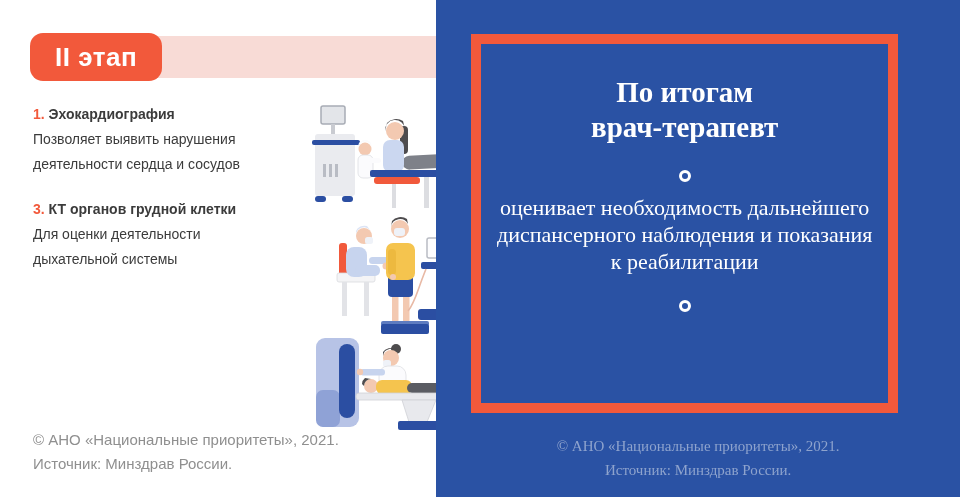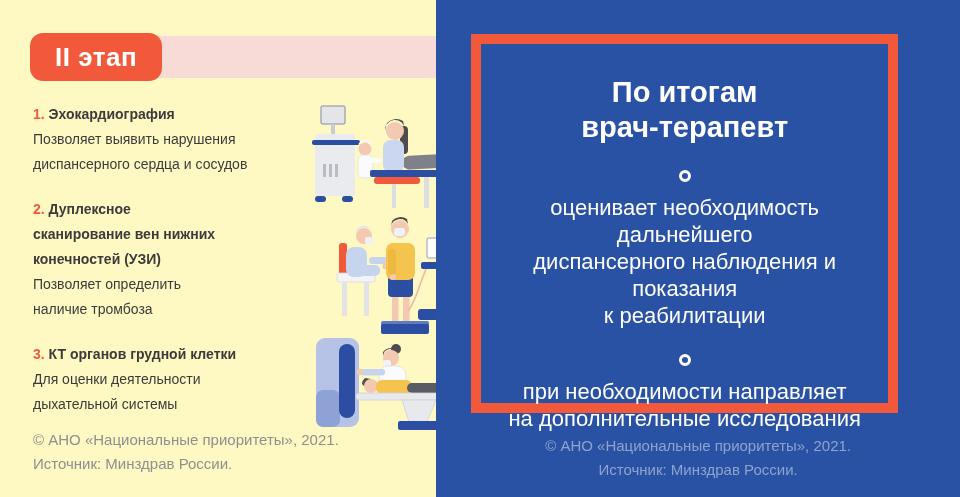--- a/index.html
+++ b/index.html
@@ -1,21 +1,21 @@
 <!DOCTYPE html>
 <html><head>
 <meta charset="utf-8">
 <style>
   html,body { margin:0; padding:0; background:#e8e8e8; }
   .card {
     position:relative; width:960px; height:497px; overflow:hidden;
     display:flex; font-family:"Liberation Sans", sans-serif;
   }
-  .panel-left  { position:relative; width:463px; height:100%; background:#fef9c3; }
-  .panel-right { position:relative; width:556px; height:100%; background:#2A52A4; }
+  .panel-left  { position:relative; width:463px; height:100%; background:#ffffff; }
+  .panel-right { position:relative; width:556px; height:100%; background:#2A52A4;font-family:Liberation Serif, serif; }
 
   
   .stage-strip {
     position:absolute; left:44px; top:36px; width:414px; height:42px;
     border-radius:10px; background:#F8DBD6;
   }
   .stage-badge {
     position:absolute; left:30px; top:33px; height:48px; padding:0 25px;
     background:#F2593B; color:#ffffff; font-weight:bold; font-size:26px;
     display:flex; align-items:center; border-radius:13px; letter-spacing:.5px;
@@ -66,28 +66,21 @@
 <div class="card">
 
   <div class="panel-left">
     <div class="stage-strip"></div>
     <div class="stage-badge">II этап</div>
 
     <div class="items">
       <div class="item">
         <div><span class="item-num">1.</span> <span class="item-title">Эхокардиография</span></div>
         <div class="item-desc">Позволяет выявить нарушения
-диспансерного сердца и сосудов</div>
-      </div>
-      <div class="item">
-        <div><span class="item-num">2.</span> <span class="item-title">Дуплексное
-сканирование вен нижних
-конечностей (УЗИ)</span></div>
-        <div class="item-desc">Позволяет определить
-наличие тромбоза</div>
+деятельности сердца и сосудов</div>
       </div>
       <div class="item">
         <div><span class="item-num">3.</span> <span class="item-title">КТ органов грудной клетки</span></div>
         <div class="item-desc">Для оценки деятельности
 дыхательной системы</div>
       </div>
     </div>
 
     <svg class="fig fig-echo" width="150" height="104" viewBox="0 0 150 104">
 
@@ -185,20 +178,18 @@
 
   <div class="panel-right">
     <div class="info-box">
       <div class="info-heading">По итогам
 врач-терапевт</div>
       <div class="ring"></div>
       <div class="info-para">оценивает необходимость дальнейшего
 диспансерного наблюдения и показания
 к реабилитации</div>
       <div class="ring"></div>
-      <div class="info-para">при необходимости направляет
-на дополнительные исследования</div>
     </div>
     <div class="copyright-right">© АНО «Национальные приоритеты», 2021.
 Источник: Минздрав России.</div>
   </div>
 
 </div>
 
 </body></html>

